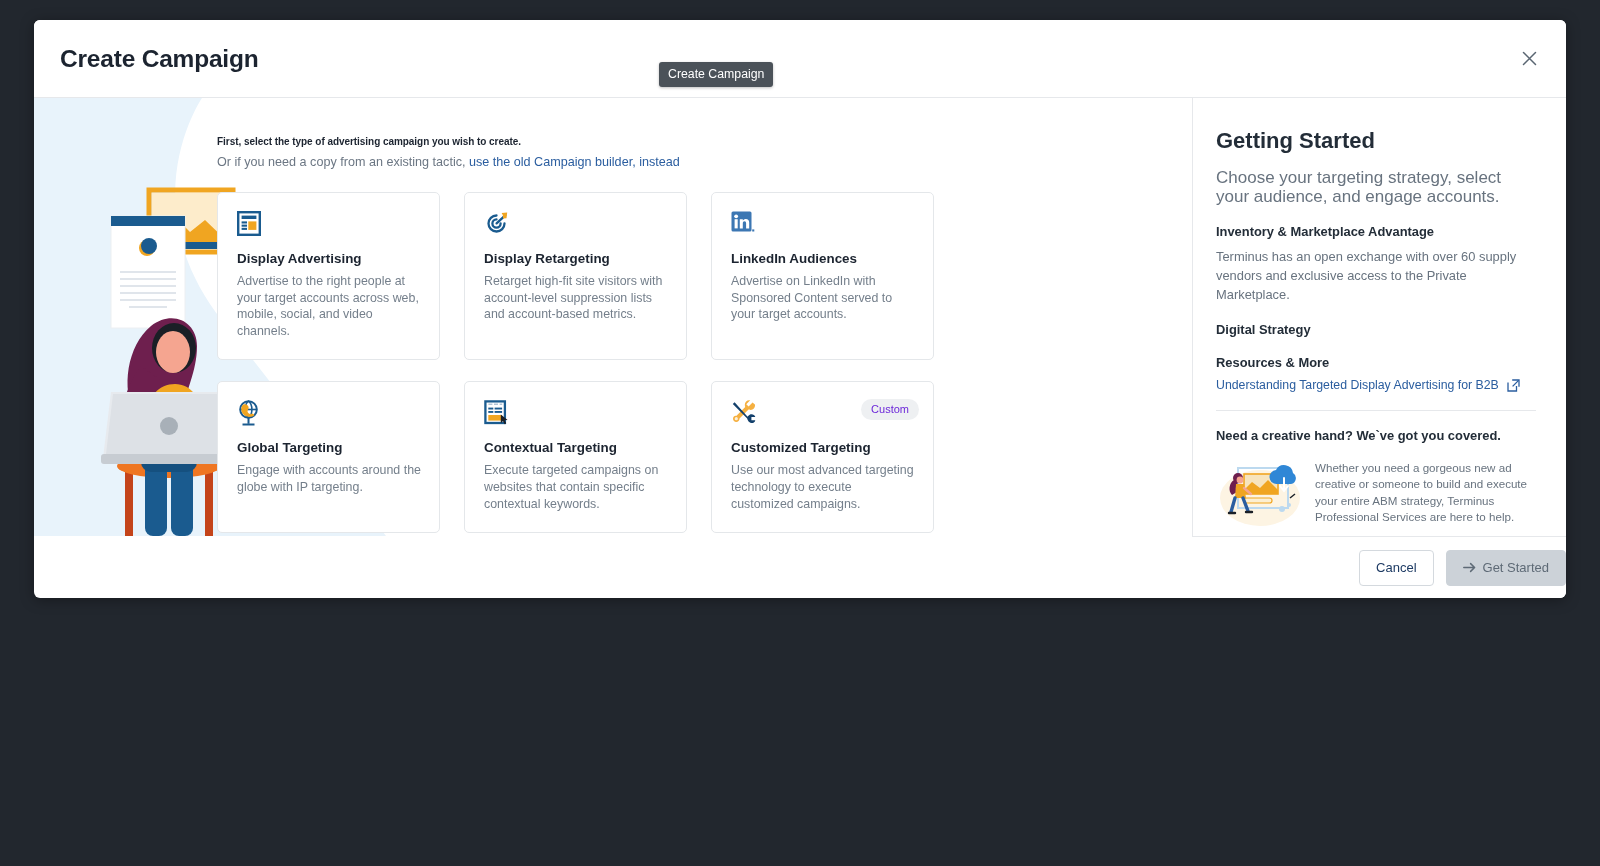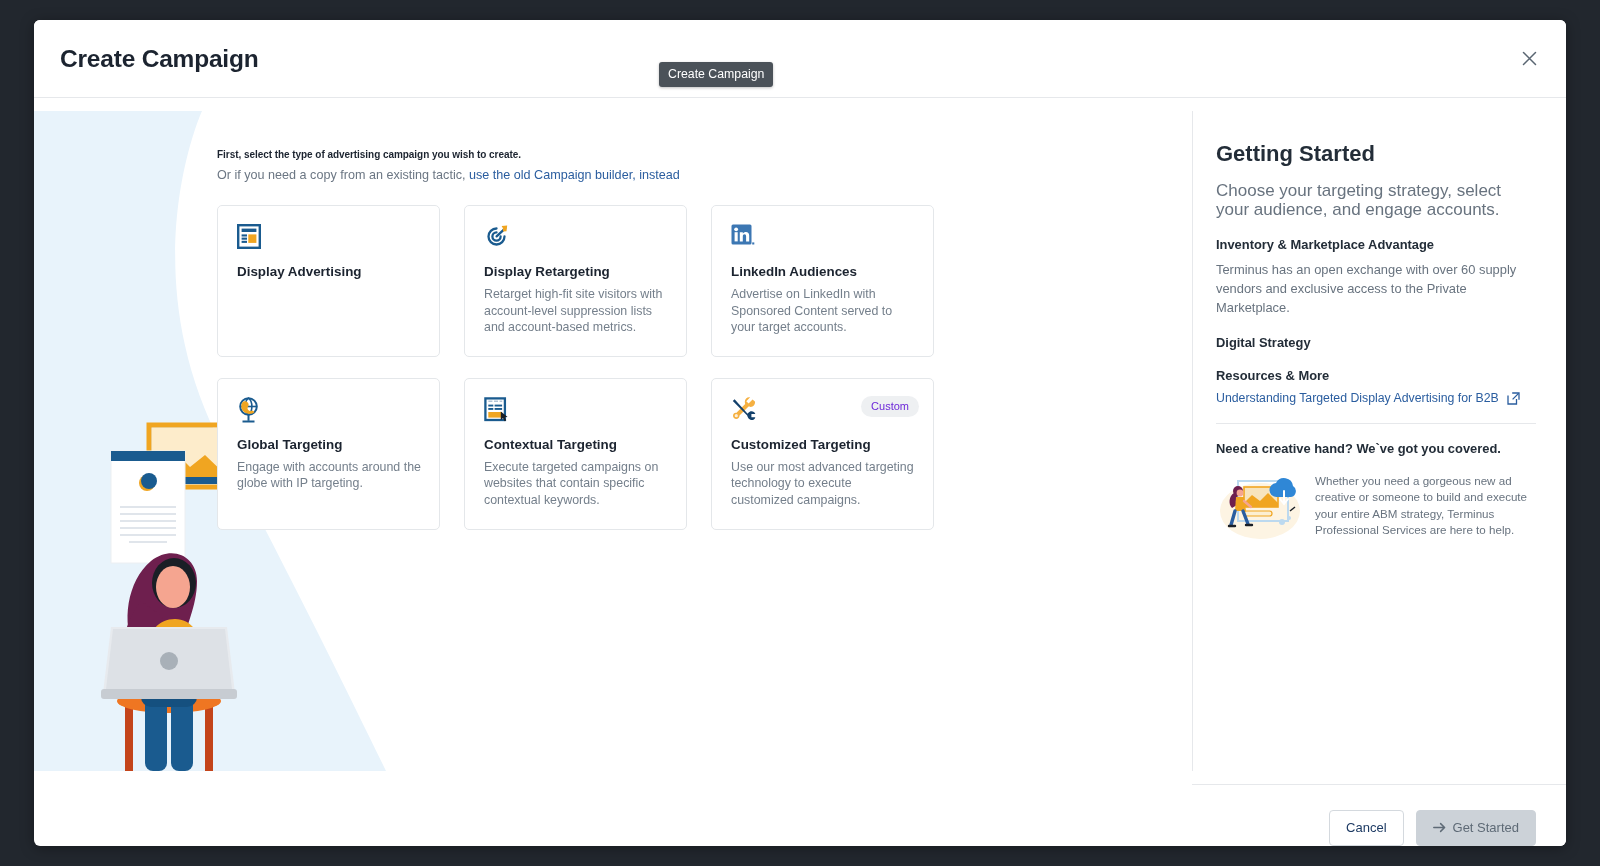--- a/index.html
+++ b/index.html
@@ -18,28 +18,27 @@
     height: 866px;
     background: #22272e;
   }
 
   
   .modal {
     position: absolute;
     left: 34px;
     top: 20px;
     width: 1532px;
-    height: 826px;
+    height: 578px;
     background: #ffffff;
     border-radius: 6px;
     overflow: hidden;
     display: flex;
     flex-direction: column;
     box-shadow: 0 2px 14px rgba(0,0,0,0.35);
-    gap: 13px;
   }
 
   
   .modal-header {
     position: relative;
     height: 78px;
     flex: 0 0 78px;
     border-bottom: 1px solid #e6e8eb;
     display: flex;
     align-items: center;
@@ -234,23 +233,22 @@
     line-height: 16.4px;
     color: #68737f;
     padding-top: 4px;
   }
 
   
   .modal-footer {
     flex: 0 0 62px;
     border-top: 1px solid #e6e8eb;
     display: flex;
-    align-items: flex-end;
+    align-items: center;
     justify-content: flex-end;
-    padding-right: 30px;
     gap: 12px;
     background: #fff;
     margin-left: auto;
     width: 374px;
   }
   .btn {
     font-family: "Liberation Sans", sans-serif;
     font-size: 13px;
     border-radius: 4px;
     padding: 9px 16px 10px 16px;
@@ -355,20 +353,21 @@
                 <svg width="24" height="25" viewBox="0 0 24 25">
                   <rect x="1.2" y="1.2" width="21.6" height="22.6" fill="none" stroke="#1a5b8f" stroke-width="2.4"></rect>
                   <rect x="4.6" y="4.6" width="14.8" height="3.4" fill="#1a5b8f"></rect>
                   <rect x="4.6" y="10.4" width="5.4" height="2.1" fill="#1a5b8f"></rect>
                   <rect x="4.6" y="13.6" width="5.4" height="2.1" fill="#1a5b8f"></rect>
                   <rect x="4.6" y="16.8" width="5.4" height="2.1" fill="#1a5b8f"></rect>
                   <rect x="11.3" y="10.4" width="8.1" height="8.5" fill="#f0a521"></rect>
                 </svg>
               </div>
               <div class="card-title">Display Advertising</div>
+              <div class="card-desc">Advertise to the right people at your target accounts across web, mobile, social, and video channels.</div>
             </div>
 
             <div class="card">
               <div class="card-icon">
                 <svg width="25" height="25" viewBox="0 0 25 25">
                   <path d="M20.5 12.5 A8 8 0 1 1 12.5 4.5" fill="none" stroke="#1a5b8f" stroke-width="2.3" stroke-linecap="round"></path>
                   <path d="M16.6 12.5 A4.1 4.1 0 1 1 12.5 8.4" fill="none" stroke="#1a5b8f" stroke-width="2.3" stroke-linecap="round"></path>
                   <path d="M12.6 12.4 L21.2 4.3" stroke="#1a5b8f" stroke-width="2.3" stroke-linecap="round"></path>
                   <path d="M17.6 2.1 L23.2 1.5 L22.5 7.2 L19.1 7.6 L18.8 4.1 Z" fill="#f0a521"></path>
                 </svg>

